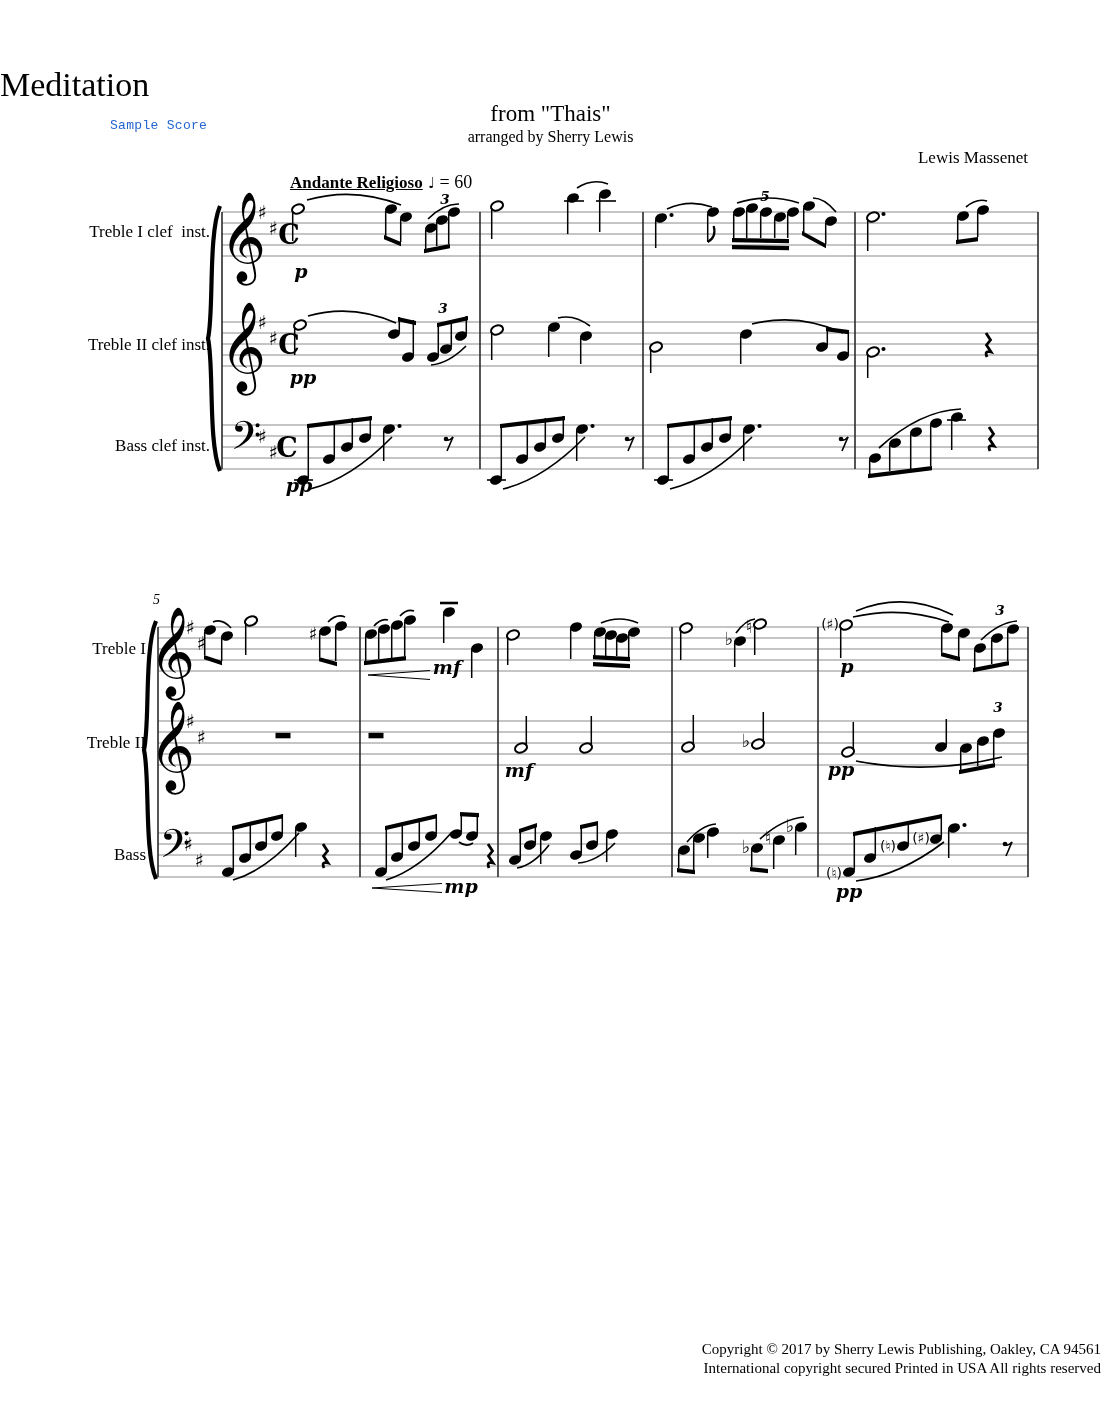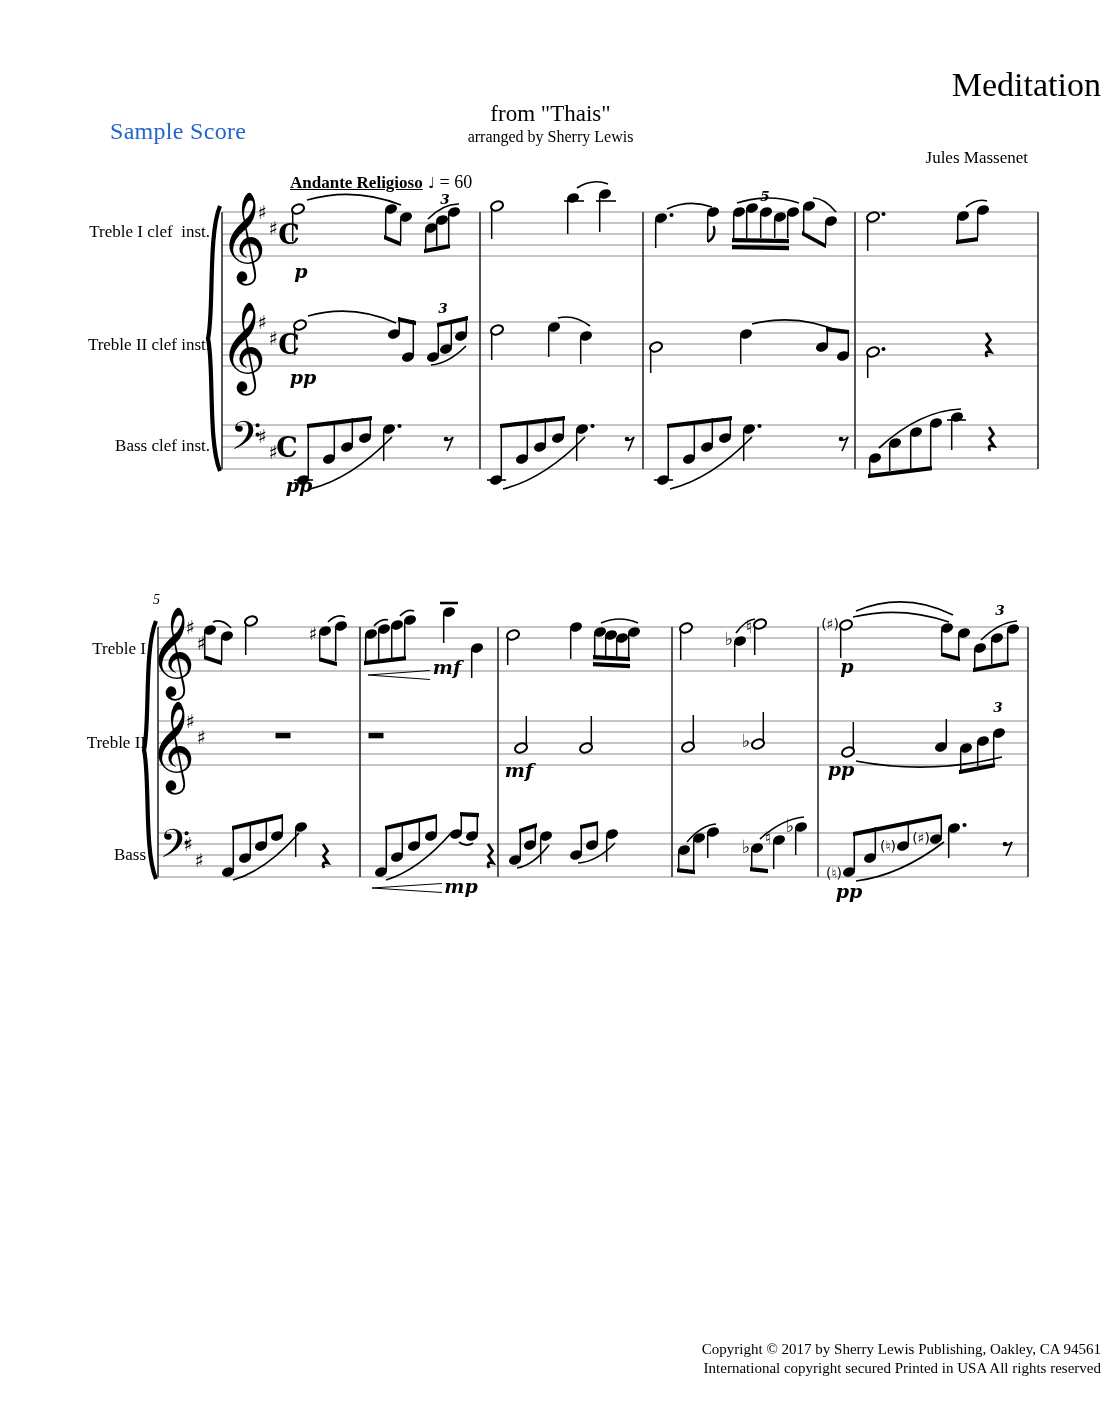--- a/index.html
+++ b/index.html
@@ -1,21 +1,21 @@
 <!DOCTYPE html>
 <html><head>
 <meta charset="utf-8">
 <style>
   html,body{margin:0;padding:0}
   body{width:1101px;height:1427px;position:relative;background:#ffffff;
        font-family:"Liberation Serif",serif;color:#000}
   .abs{position:absolute}
-  .watermark{left:110px;top:118px;font-family:Liberation Serif, serif;
-             font-size:24px;letter-spacing:.3px}
-  .title{left:0;width:100%;top:66px;text-align:right;font-size:34px}
+  .watermark{left:110px;top:118px;font-family:Liberation Mono, monospace;
+             font-size:13px;letter-spacing:.3px}
+  .title{left:0;width:100%;top:66px;text-align:left;font-size:34px}
   .subtitle{left:0;width:100%;top:101px;text-align:center;font-size:23px}
   .arranger{left:0;width:100%;top:128px;text-align:center;font-size:16px}
   .composer{right:73px;top:148px;font-size:17px}
   .tempo{left:290px;top:172px;font-size:17px;font-weight:bold}
   .tempo-text{text-decoration:underline}
   .tempo-note{font-family:"DejaVu Sans",sans-serif;font-size:15px}
   .tempo-val{font-weight:normal;font-size:18px}
   .stafflabel{font-size:17px;white-space:pre;text-align:left}
   .lblA{right:891px;top:222px}.lblB{right:891px;top:335px}.lblC{right:891px;top:436px}
   .lblD{right:955px;top:639px}.lblE{right:955px;top:733px}.lblF{right:955px;top:845px}
@@ -24,21 +24,21 @@
   .footer2{left:0;width:100%;top:1360px;text-align:right;font-size:15px}
   svg.score{position:absolute;left:0;top:0}
 </style>
 </head>
 <body>
 
 <div class="abs watermark" style="color: rgb(34, 101, 207);">Sample Score</div>
 <div class="abs title">Meditation</div>
 <div class="abs subtitle">from "Thais"</div>
 <div class="abs arranger">arranged by Sherry Lewis</div>
-<div class="abs composer">Jules Massenet</div>
+<div class="abs composer">Lewis Massenet</div>
 <div class="abs tempo"><span class="tempo-text">Andante Religioso</span><span class="tempo-note"> ♩</span><span class="tempo-val"> = 60</span></div>
 
 <div class="abs stafflabel lblA">Treble I clef  inst.</div>
 <div class="abs stafflabel lblB">Treble II clef inst.</div>
 <div class="abs stafflabel lblC">Bass clef inst.</div>
 <div class="abs stafflabel lblD">Treble I</div>
 <div class="abs stafflabel lblE">Treble II</div>
 <div class="abs stafflabel lblF">Bass</div>
 <div class="abs mnum">5</div>
 

